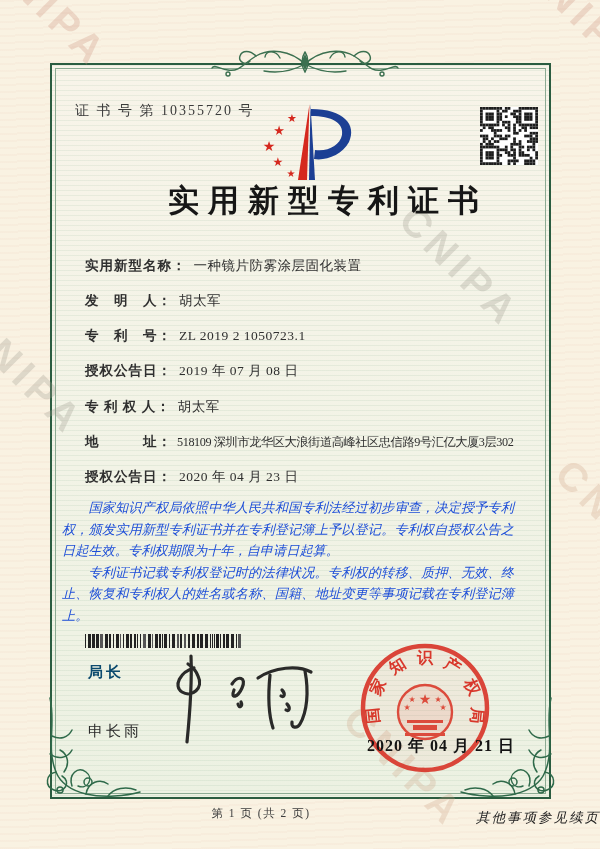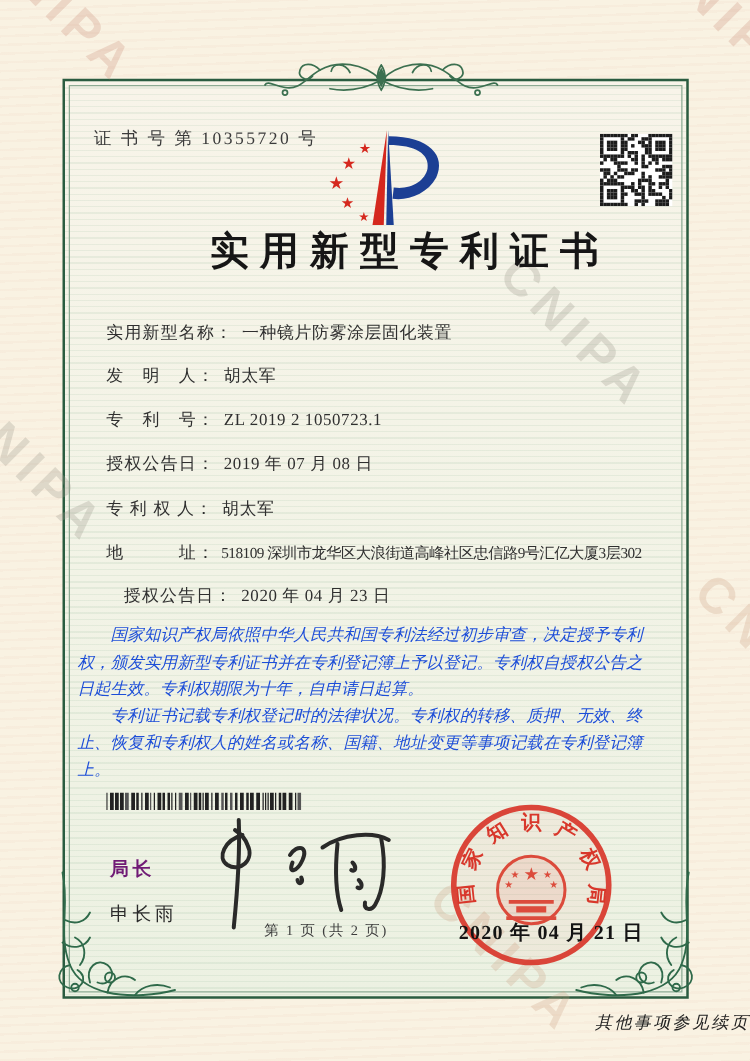--- a/index.html
+++ b/index.html
@@ -21,38 +21,38 @@
   .frame .inner-line{position:absolute;inset:3px;border:1px solid #8cab93;pointer-events:none;}
   .frame .guilloche{position:absolute;inset:0;pointer-events:none;
          background:repeating-linear-gradient(180deg,rgba(122,170,134,.12) 0 1px,transparent 1px 5px);}
   .content{position:absolute;inset:0;z-index:2;}
   .ornament{position:absolute;z-index:3;pointer-events:none;}
   
   .cert-no{position:absolute;left:75px;top:102px;font-size:14px;letter-spacing:2px;color:#3b3b3b;}
   .title{position:absolute;left:50px;width:556px;top:180px;text-align:center;
          font-size:31px;font-weight:700;letter-spacing:9px;color:#161616;}
   .field{position:absolute;left:85px;right:62px;font-size:13.5px;color:#2f2f2f;white-space:nowrap;}
-  .field .lab{font-weight:400;letter-spacing:1px;}
+  .field .lab{font-weight:700;letter-spacing:1px;}
   .field .val{margin-left:7px;letter-spacing:.5px;}
   .field-addr .val{font-size:12.2px;letter-spacing:-.4px;margin-left:5px;}
   .grant-right{position:absolute;left:318px;top:0;}
   .body-text{position:absolute;left:62px;top:497px;width:452px;font-size:13.2px;line-height:21.5px;
          color:#1d4ed8;text-align:justify;font-style:italic;}
   .body-text p{margin:0;text-indent:2em;}
   .barcode{position:absolute;left:85px;top:634px;}
-  .sig-title{position:absolute;left:88px;top:686px;font-family:"Liberation Sans","DejaVu Sans",sans-serif;
-         font-weight:700;font-size:15px;letter-spacing:3px;color:#701a75;}
+  .sig-title{position:absolute;left:88px;top:663px;font-family:"Liberation Sans","DejaVu Sans",sans-serif;
+         font-weight:700;font-size:15px;letter-spacing:3px;color:#0c4a6e;}
   .sig-name{position:absolute;left:88px;top:722px;font-family:"Liberation Sans","DejaVu Sans",sans-serif;
          font-weight:400;font-size:15px;letter-spacing:3px;color:#2a2a2a;}
   .signature{position:absolute;left:158px;top:650px;}
   .seal{position:absolute;left:357px;top:640px;mix-blend-mode:multiply;}
   .seal-char{font-size:16px;font-weight:700;fill:#d8372b;font-family:"Liberation Serif","DejaVu Serif",serif;}
   .seal-date{position:absolute;left:367px;top:736px;z-index:4;font-size:16px;font-weight:700;
          letter-spacing:1px;color:#141414;white-space:nowrap;}
-  .page-info{position:absolute;left:50px;width:422px;top:737px;text-align:center;
+  .page-info{position:absolute;left:50px;width:422px;top:806px;text-align:center;
          font-size:11.5px;letter-spacing:1.5px;color:#3d3d3d;}
   .continuation{position:absolute;left:0;width:600px;top:809px;text-align:right;
          font-size:13.5px;font-style:italic;letter-spacing:2px;color:#222;}
   svg{display:block;}
 </style>
 </head>
 <body>
 
 <div class="page">
 
@@ -378,21 +378,21 @@
     </div>
     <div class="field" style="top:362px;">
       <span class="lab">授权公告日：</span><span class="val">2019 年 07 月 08 日</span>
     </div>
     <div class="field" style="top:398px;">
       <span class="lab">专 利 权 人：</span><span class="val">胡太军</span>
     </div>
     <div class="field field-addr" style="top:433px;">
       <span class="lab">地　　　址：</span><span class="val">518109 深圳市龙华区大浪街道高峰社区忠信路9号汇亿大厦3层302</span>
     </div>
-    <div class="field" style="top:468px;margin-left:14px;">
+    <div class="field" style="top:468px;">
       <span class="lab">授权公告日：</span><span class="val">2020 年 04 月 23 日</span>
     </div>
 
     <div class="body-text">
       <p>国家知识产权局依照中华人民共和国专利法经过初步审查，决定授予专利权，颁发实用新型专利证书并在专利登记簿上予以登记。专利权自授权公告之日起生效。专利权期限为十年，自申请日起算。</p>
       <p>专利证书记载专利权登记时的法律状况。专利权的转移、质押、无效、终止、恢复和专利权人的姓名或名称、国籍、地址变更等事项记载在专利登记簿上。</p>
     </div>
 
     <svg id="barcode" class="barcode" width="156" height="14" viewBox="0 0 156 14">
         <rect x="0" y="0" width="1" height="14" fill="#222222"></rect>

